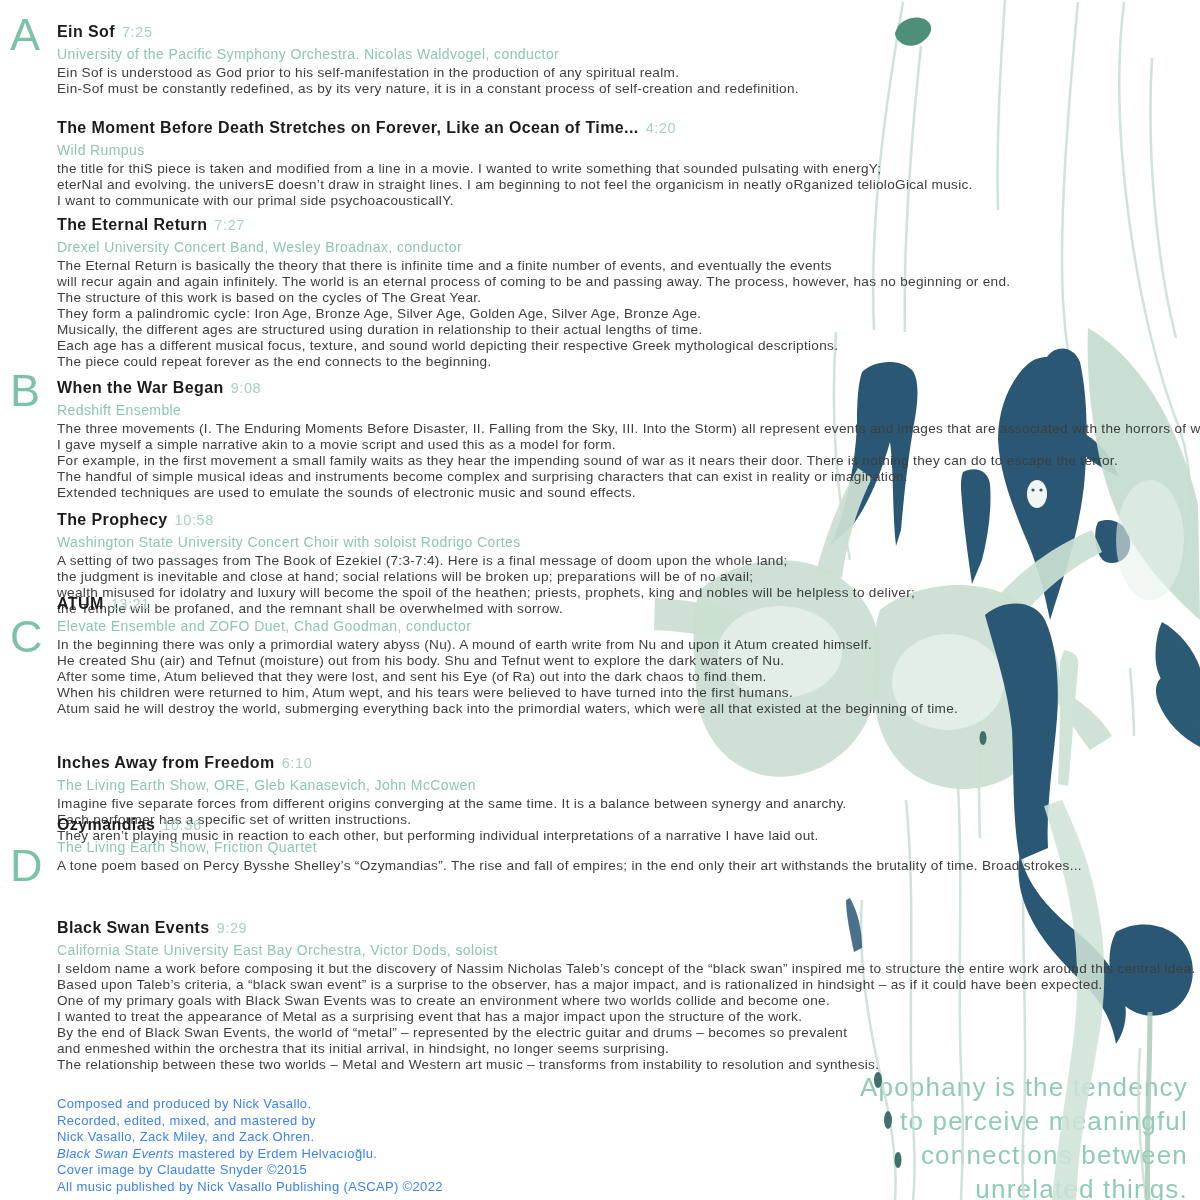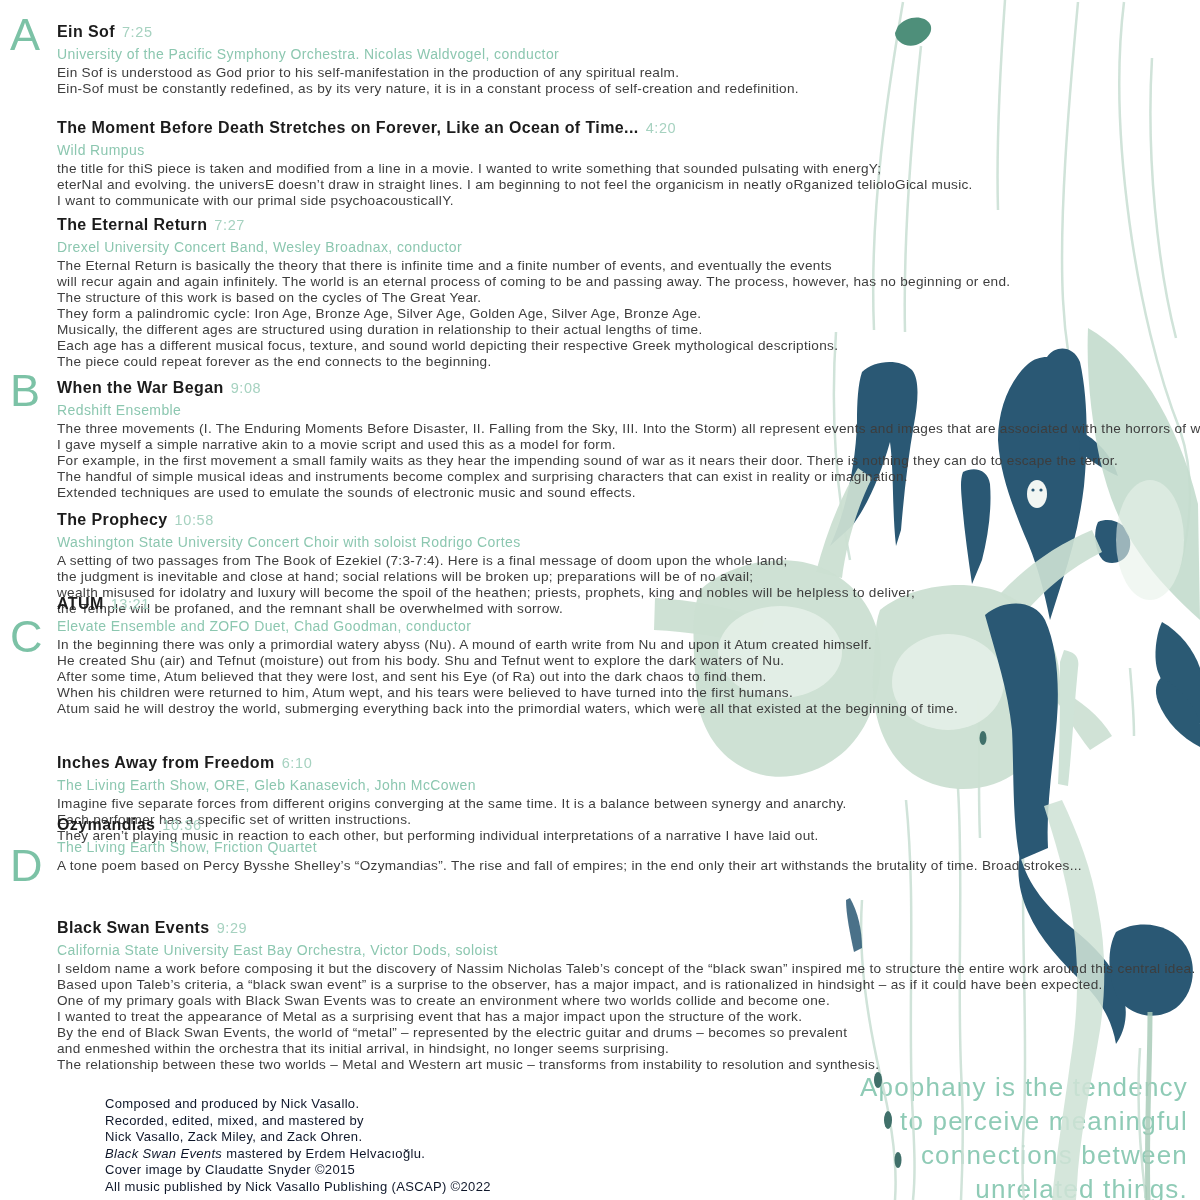--- a/index.html
+++ b/index.html
@@ -16,21 +16,21 @@
     letter-spacing:1px;
   }
   .track{position:absolute;left:57px;white-space:nowrap;}
   .t-head{font-size:16px;line-height:20px;}
   .t-title{font-weight:700;color:#1c1c1c;letter-spacing:.4px;}
   .t-time{color:var(--teal-light,#a6d2c0);font-size:14.5px;margin-left:7px;letter-spacing:.6px;font-weight:400;}
   .t-perf{color:var(--teal-mid,#8cc7b0);font-size:14px;line-height:14px;margin-top:5px;letter-spacing:.4px;}
   .t-desc{color:#3d3d3d;font-size:13.6px;line-height:16px;letter-spacing:.3px;}
   .t-perf + .t-desc{margin-top:4px;}
   #credits{position:absolute;left:57px;top:1096px;white-space:nowrap;}
-  .credit-line{color:#0f172a;font-size:13px;line-height:16.5px;letter-spacing:.35px;margin-left:48px;}
+  .credit-line{color:#3b82f6;font-size:13px;line-height:16.5px;letter-spacing:.35px;}
   .credit-line .it{font-style:italic;}
   #quote{
     position:absolute;right:12px;top:1070px;text-align:right;white-space:nowrap;
   }
   .quote-line{
     font-size:26px;line-height:34px;
     color:var(--teal-quote,#8fcbb6);letter-spacing:1.2px;
   }
 </style>
 </head>

